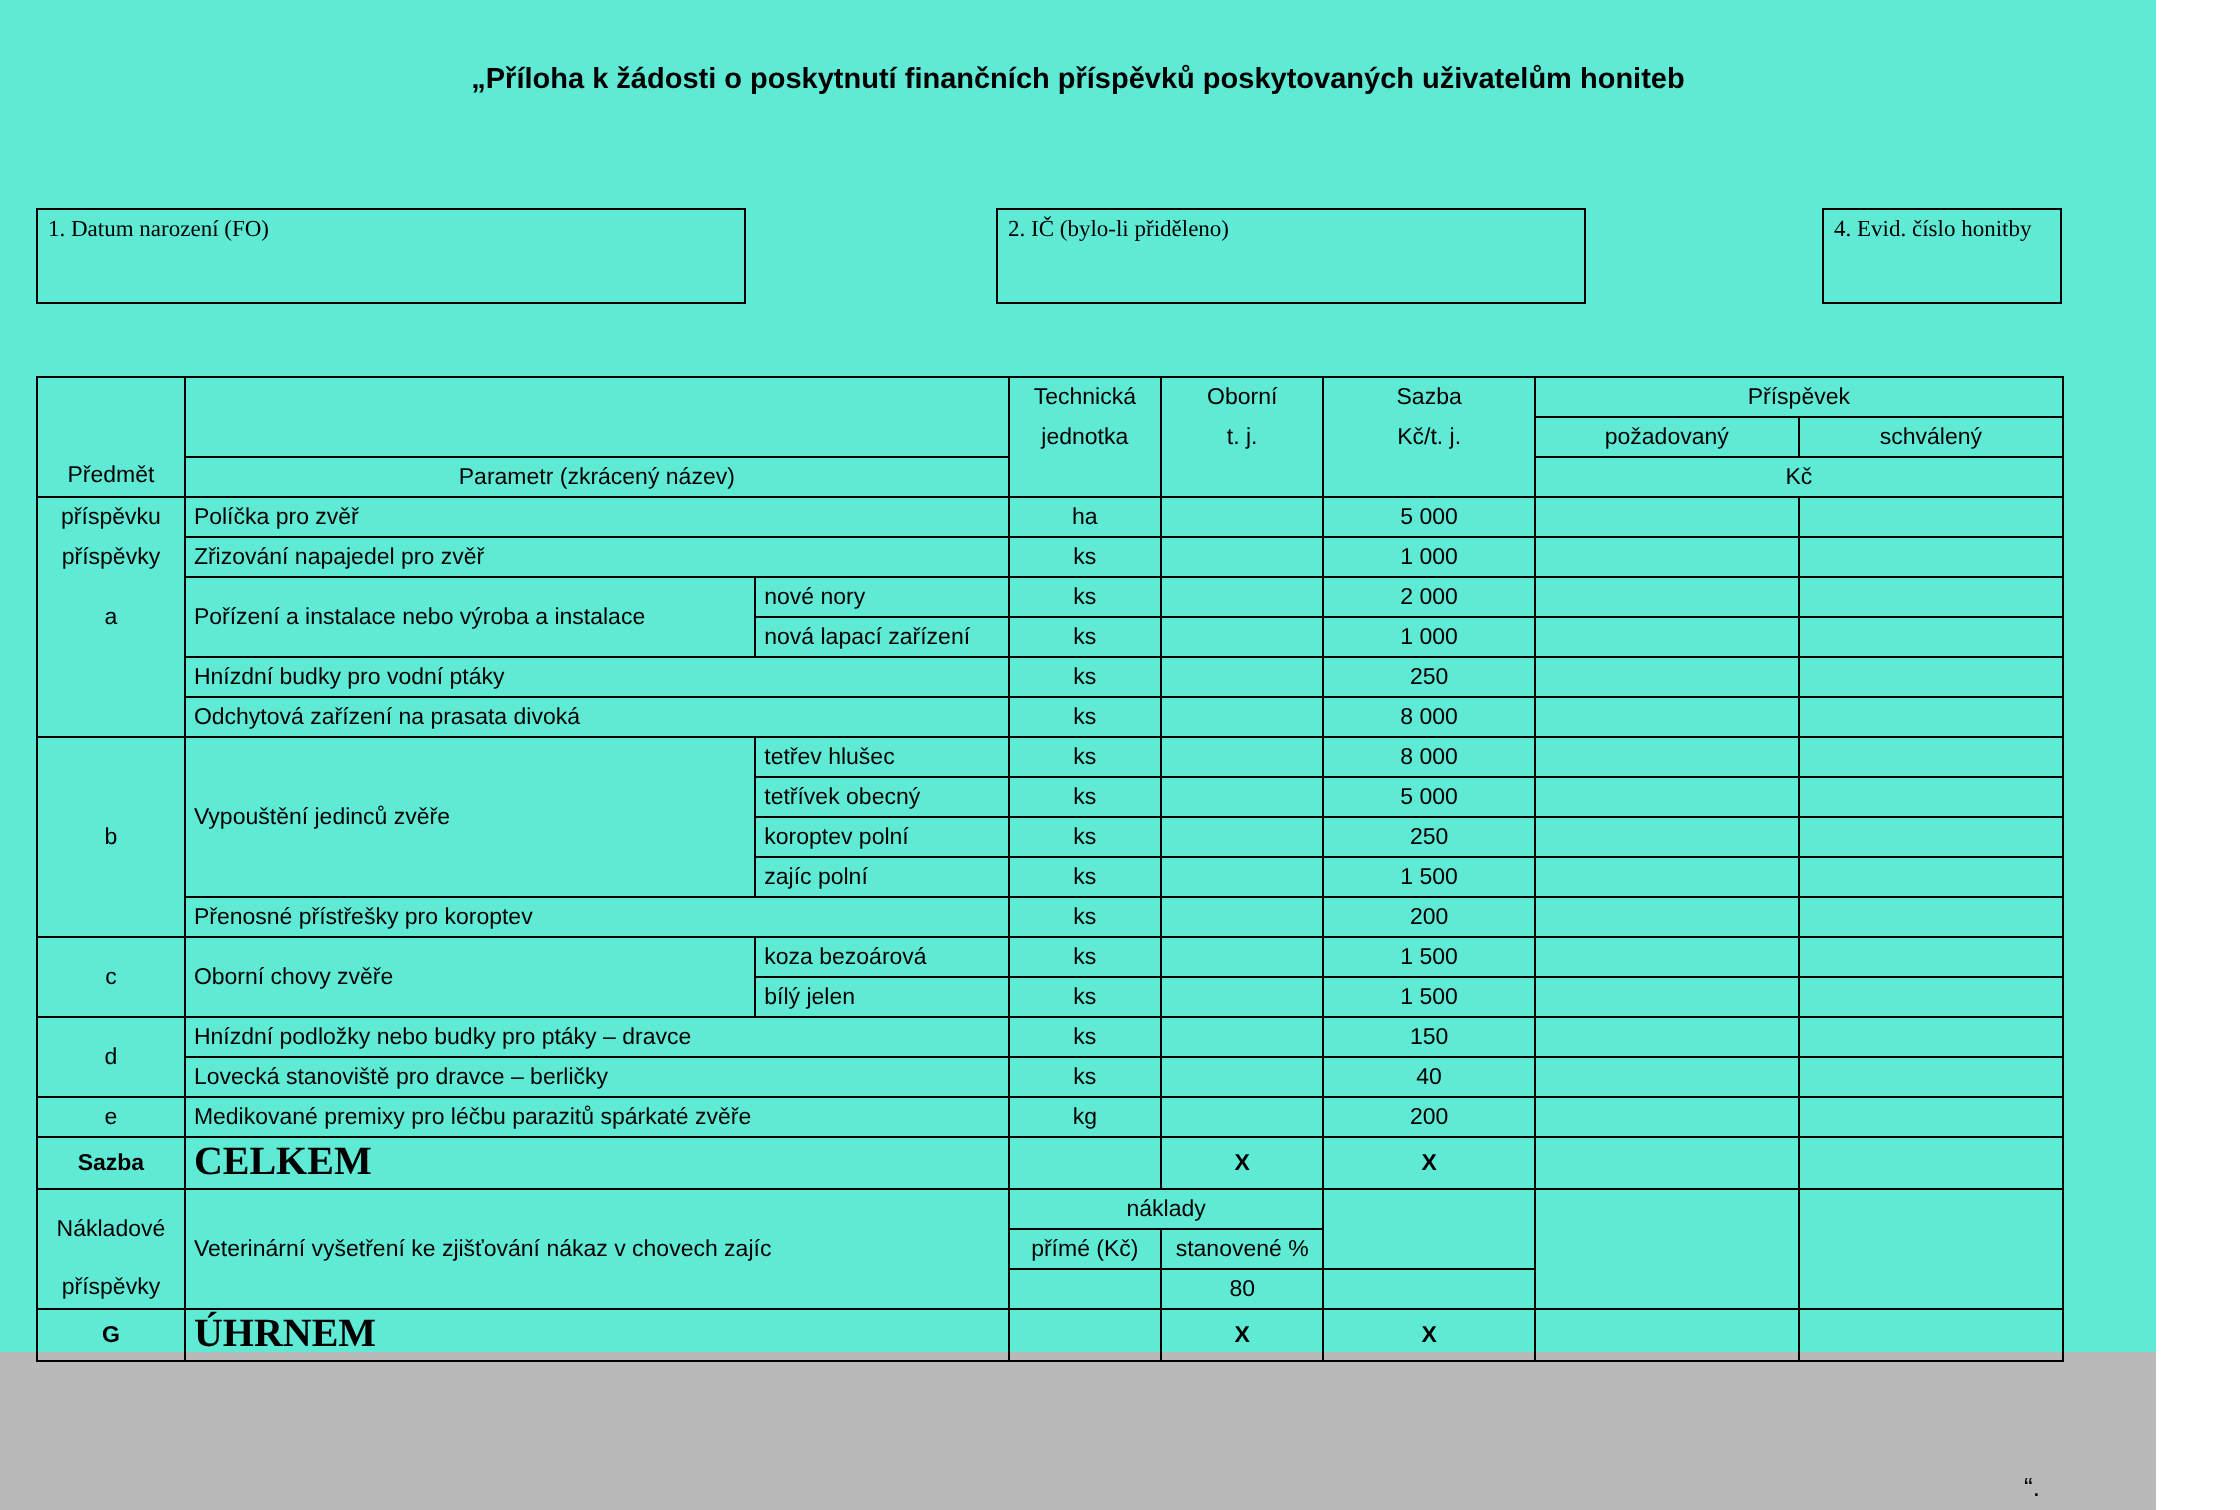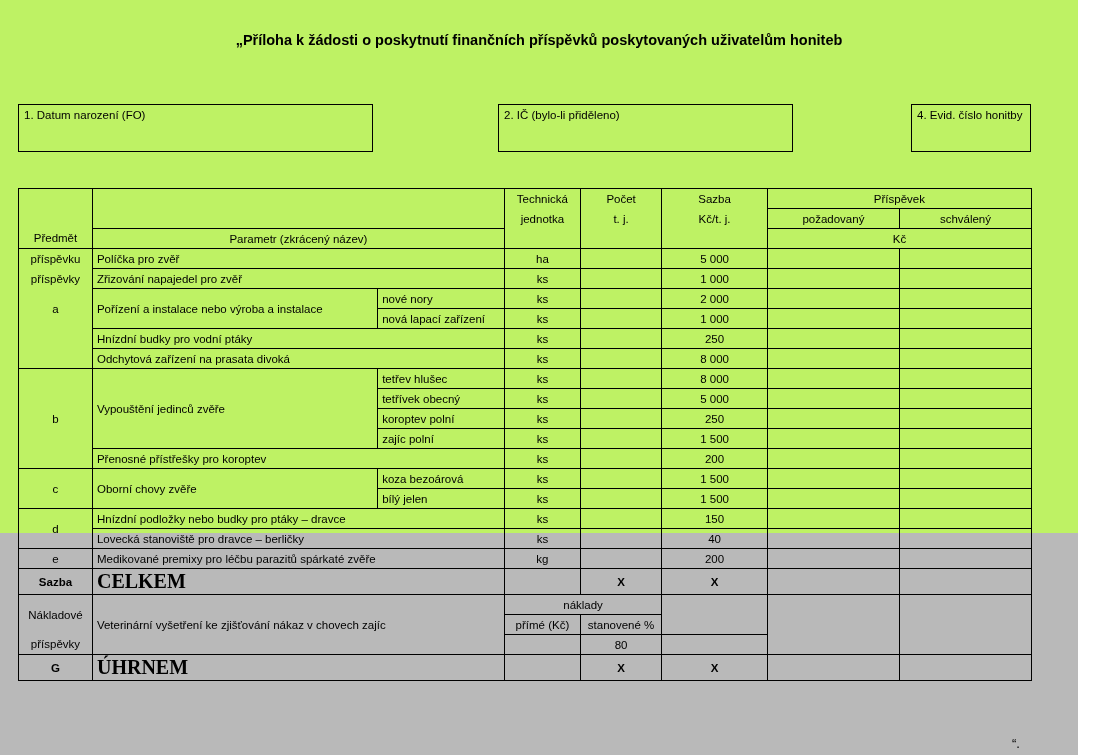--- a/index.html
+++ b/index.html
@@ -4,40 +4,40 @@
 <style>
   html,body{margin:0;padding:0;}
   body{
     width:1120px;height:755px;
     background:#b9b9b9;
     font-family:"Liberation Sans", sans-serif;
     overflow:hidden;
   }
   .page{
     position:absolute;left:0;top:0;
-    width:1078px;height:533px;
-    background:#bef264;
+    width:1078px;height:676px;
+    background:#5eead4;
   }
   .rightstrip{
     position:absolute;left:1078px;top:0;width:42px;height:755px;
     background:#ffffff;
   }
 
   .title{
     position:absolute;left:0;top:32px;width:1078px;
     text-align:center;
     font-size:14.5px;font-weight:bold;color:#000;
   }
 
   
   .box{
     position:absolute;border:1px solid #000;box-sizing:border-box;
     font-size:11.5px;color:#000;
   }
-  .box span{position:absolute;left:5px;top:4px;}
+  .box span{position:absolute;left:5px;top:4px;font-family:Liberation Serif, serif;}
   #box-datum{left:18px;top:104px;width:355px;height:48px;}
   #box-ic{left:498px;top:104px;width:295px;height:48px;}
   #box-priloha{left:793px;top:104px;width:118px;height:48px;}
   #box-evid{left:911px;top:104px;width:120px;height:48px;}
 
   
   table.main{
     position:absolute;left:18px;top:188px;
     border-collapse:collapse;
     table-layout:fixed;
@@ -89,21 +89,21 @@
       <col style="width:100px">
       <col style="width:125px">
       <col style="width:125px">
     </colgroup>
     <tbody>
 
       <tr>
         <td rowspan="2" class="nb-bottom"></td>
         <td rowspan="2" colspan="2" class="nb-bottom"></td>
         <td class="c-center nb-bottom">Technická</td>
-        <td class="c-center nb-bottom">Počet</td>
+        <td class="c-center nb-bottom">Oborní</td>
         <td class="c-center nb-bottom">Sazba</td>
         <td colspan="2" class="c-center">Příspěvek</td>
       </tr>
       <tr>
         <td class="c-center nb-top nb-bottom">jednotka</td>
         <td class="c-center nb-top nb-bottom">t. j.</td>
         <td class="c-center nb-top nb-bottom">Kč/t. j.</td>
         <td class="c-center">požadovaný</td>
         <td class="c-center">schválený</td>
       </tr>

